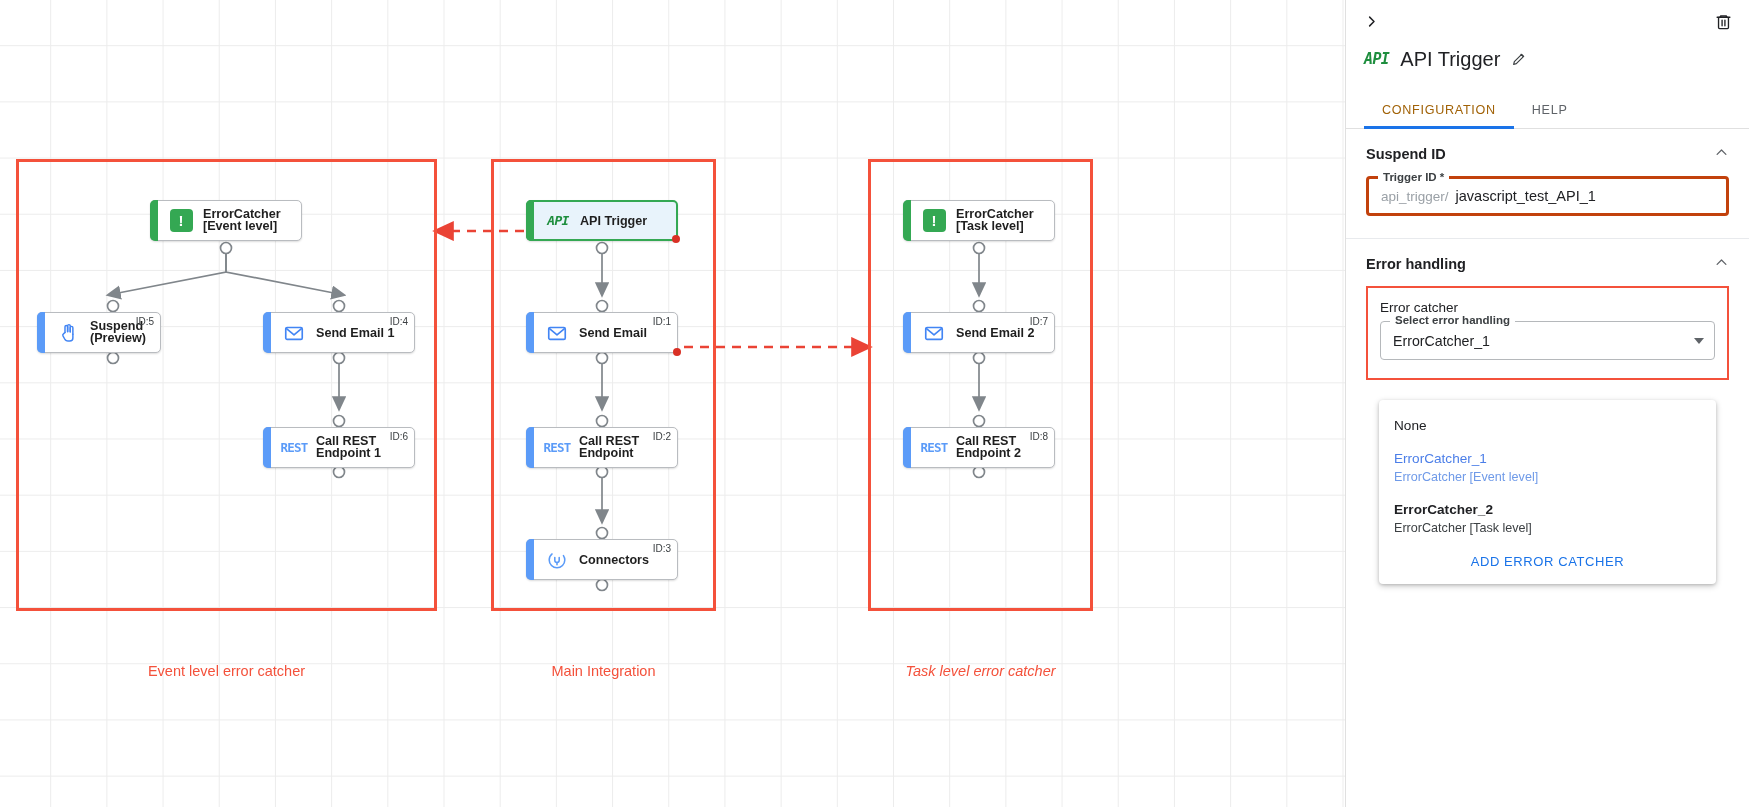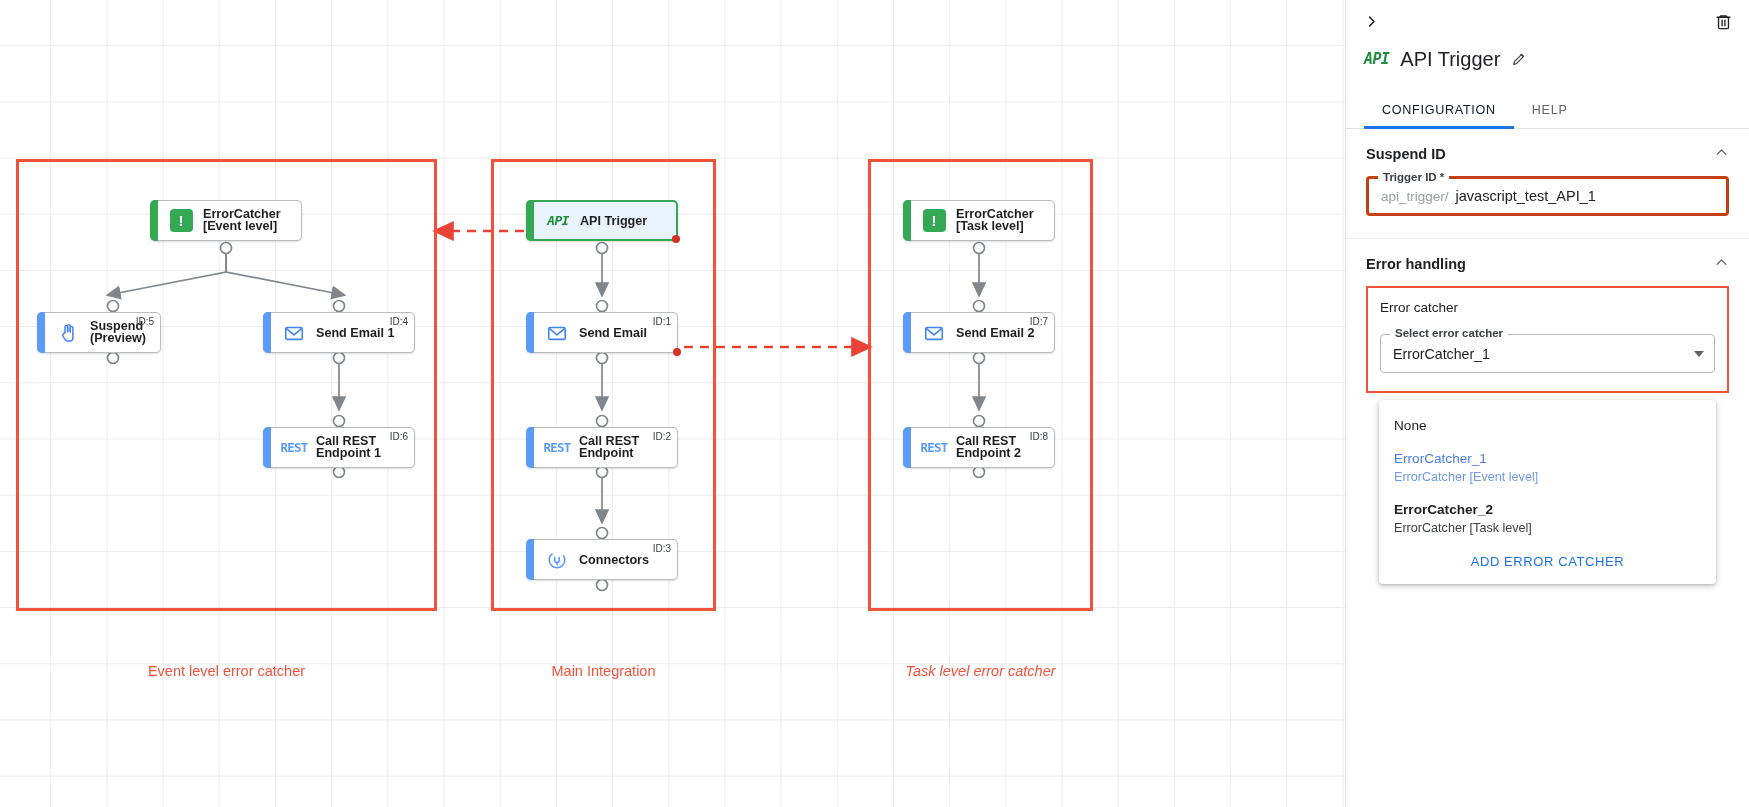--- a/index.html
+++ b/index.html
@@ -158,21 +158,21 @@
   }
   .tab {
     font-size: 12.6px;
     letter-spacing: 0.7px;
     padding: 10px 18px 11px 18px;
     color: #5f6368;
     cursor: pointer;
     position: relative;
     font-weight: 500;
   }
-  .tab.active { color: #0f172a; text-align: right; }
+  .tab.active { color: #a16207; text-align: right; }
   .tab.active::after {
     content: "";
     position: absolute; left: 0; right: 0; bottom: -1px;
     height: 3px; background: #1a73e8;
   }
 
   .section {
     border-bottom: 1px solid #e8eaed;
   }
   .section-header {
@@ -208,21 +208,21 @@
   }
   .field .prefix { color: #9aa0a6; font-size: 13.5px; margin-right: 7px; }
   .field .fvalue { color: #202124; font-size: 14.5px; }
 
   
   .error-block {
     border: 2px solid #f4513b;
     padding: 12px 12px 18px 12px;
     position: relative;
   }
-  .ec-title { font-size: 13.5px; color: #202124; margin-bottom: 19px; }
+  .ec-title { font-size: 13.5px; color: #202124; margin-bottom: 6px; }
 
   .select-field {
     position: relative;
     border: 1px solid #b5b8bb;
     border-radius: 4px;
     height: 39px;
     display: flex; align-items: center;
     padding: 0 12px;
     cursor: pointer;
   }
@@ -515,21 +515,21 @@
           <svg width="15" height="15" viewBox="0 0 24 24" fill="none" stroke="#5f6368" stroke-width="2" stroke-linecap="round" stroke-linejoin="round">
               <polyline points="5 15 12 8 19 15"></polyline>
             </svg>
         </span>
       </div>
       <div class="section-body" style="padding-bottom:0;">
         <div class="error-block">
           <div class="ec-title">Error catcher</div>
 
           <div class="select-field">
-            <span class="flabel">Select error catcher</span>
+            <span class="flabel">Select error handling</span>
             <span class="sv">ErrorCatcher_1</span>
             <span class="select-arrow"></span>
           </div>
 
           <div class="dropdown">
             <div id="dd-items">
                 <div class="dd-item">
                   <div class="dd-primary">None</div>
                 </div>
                 <div class="dd-item">

